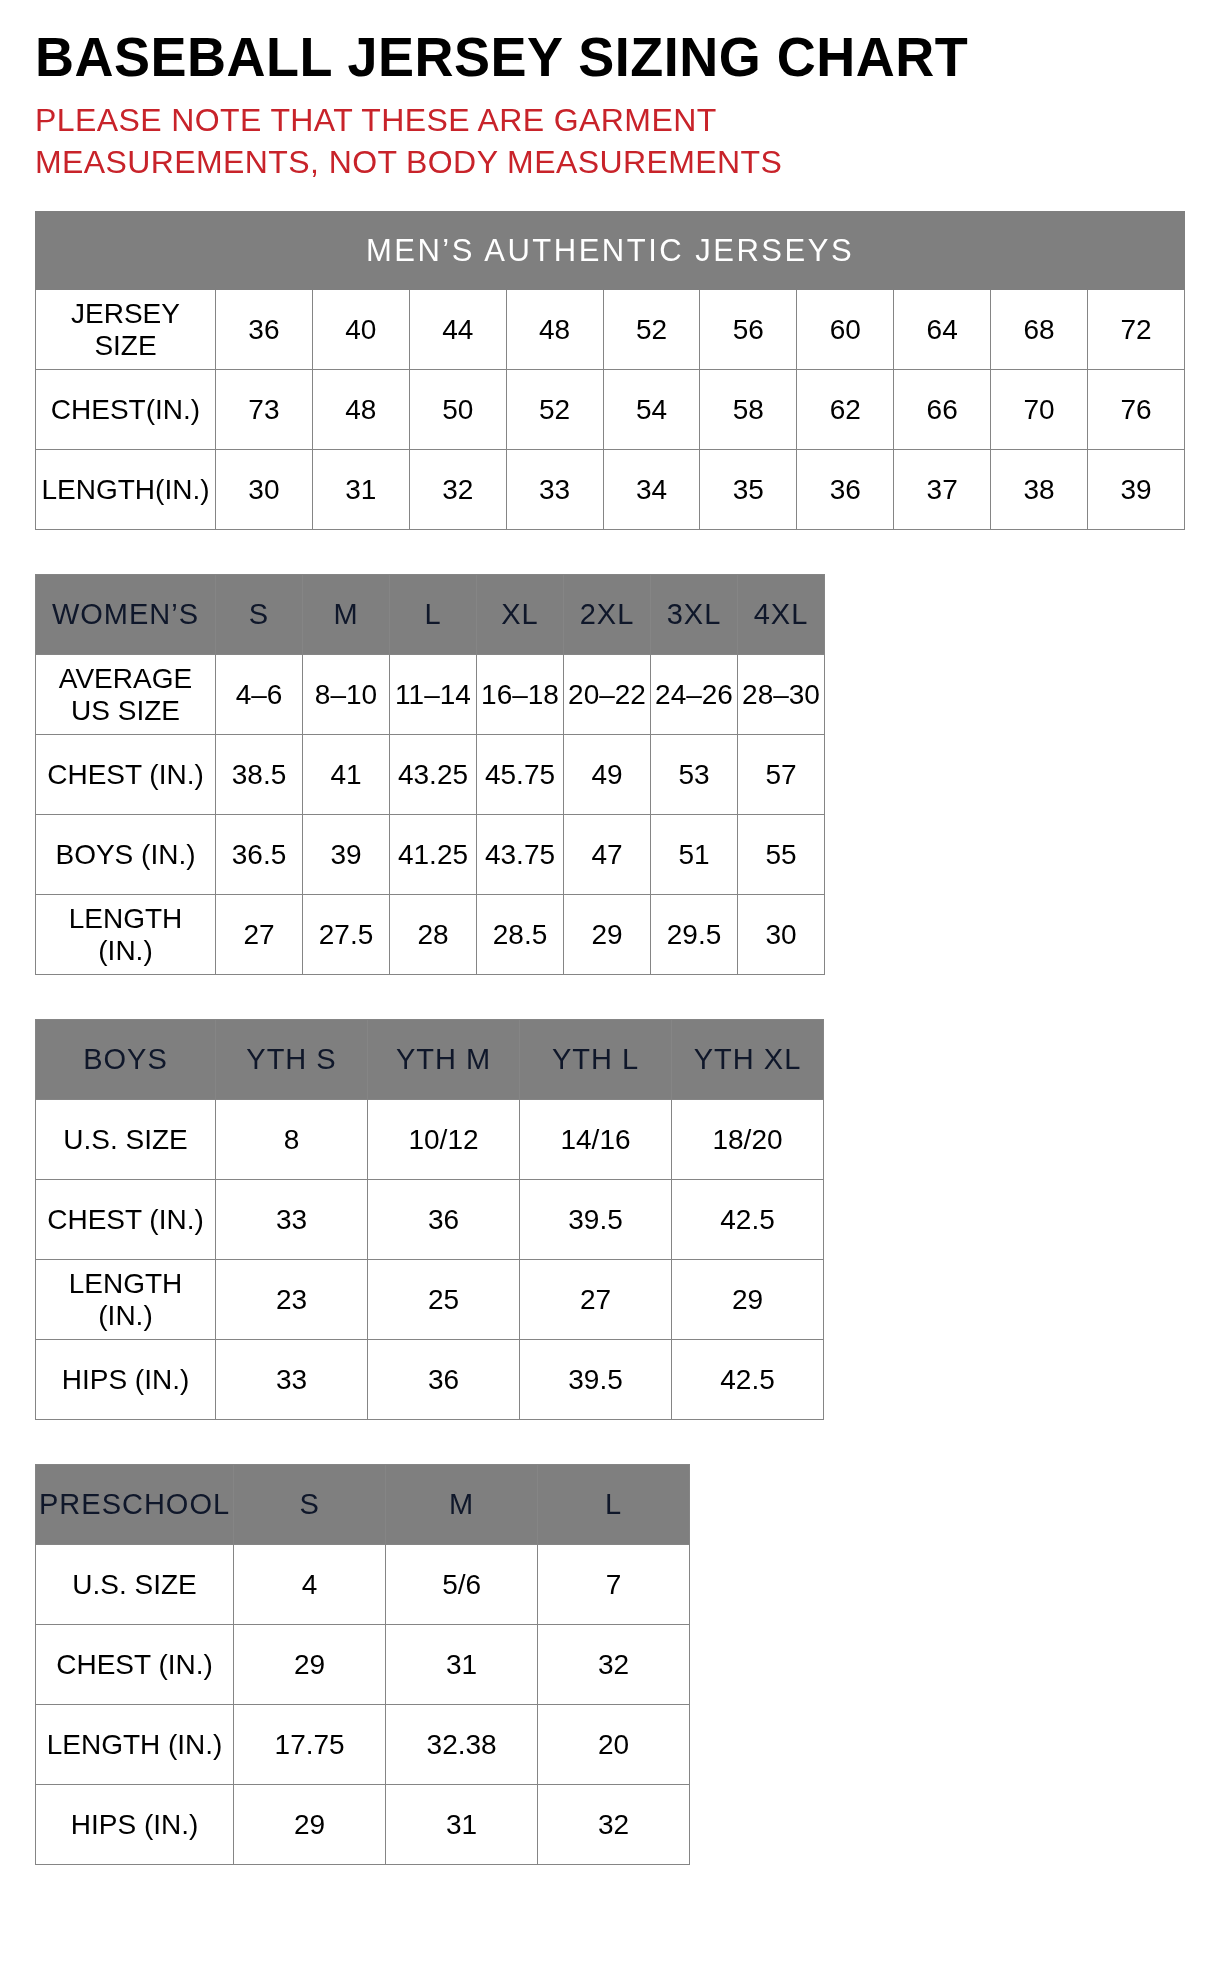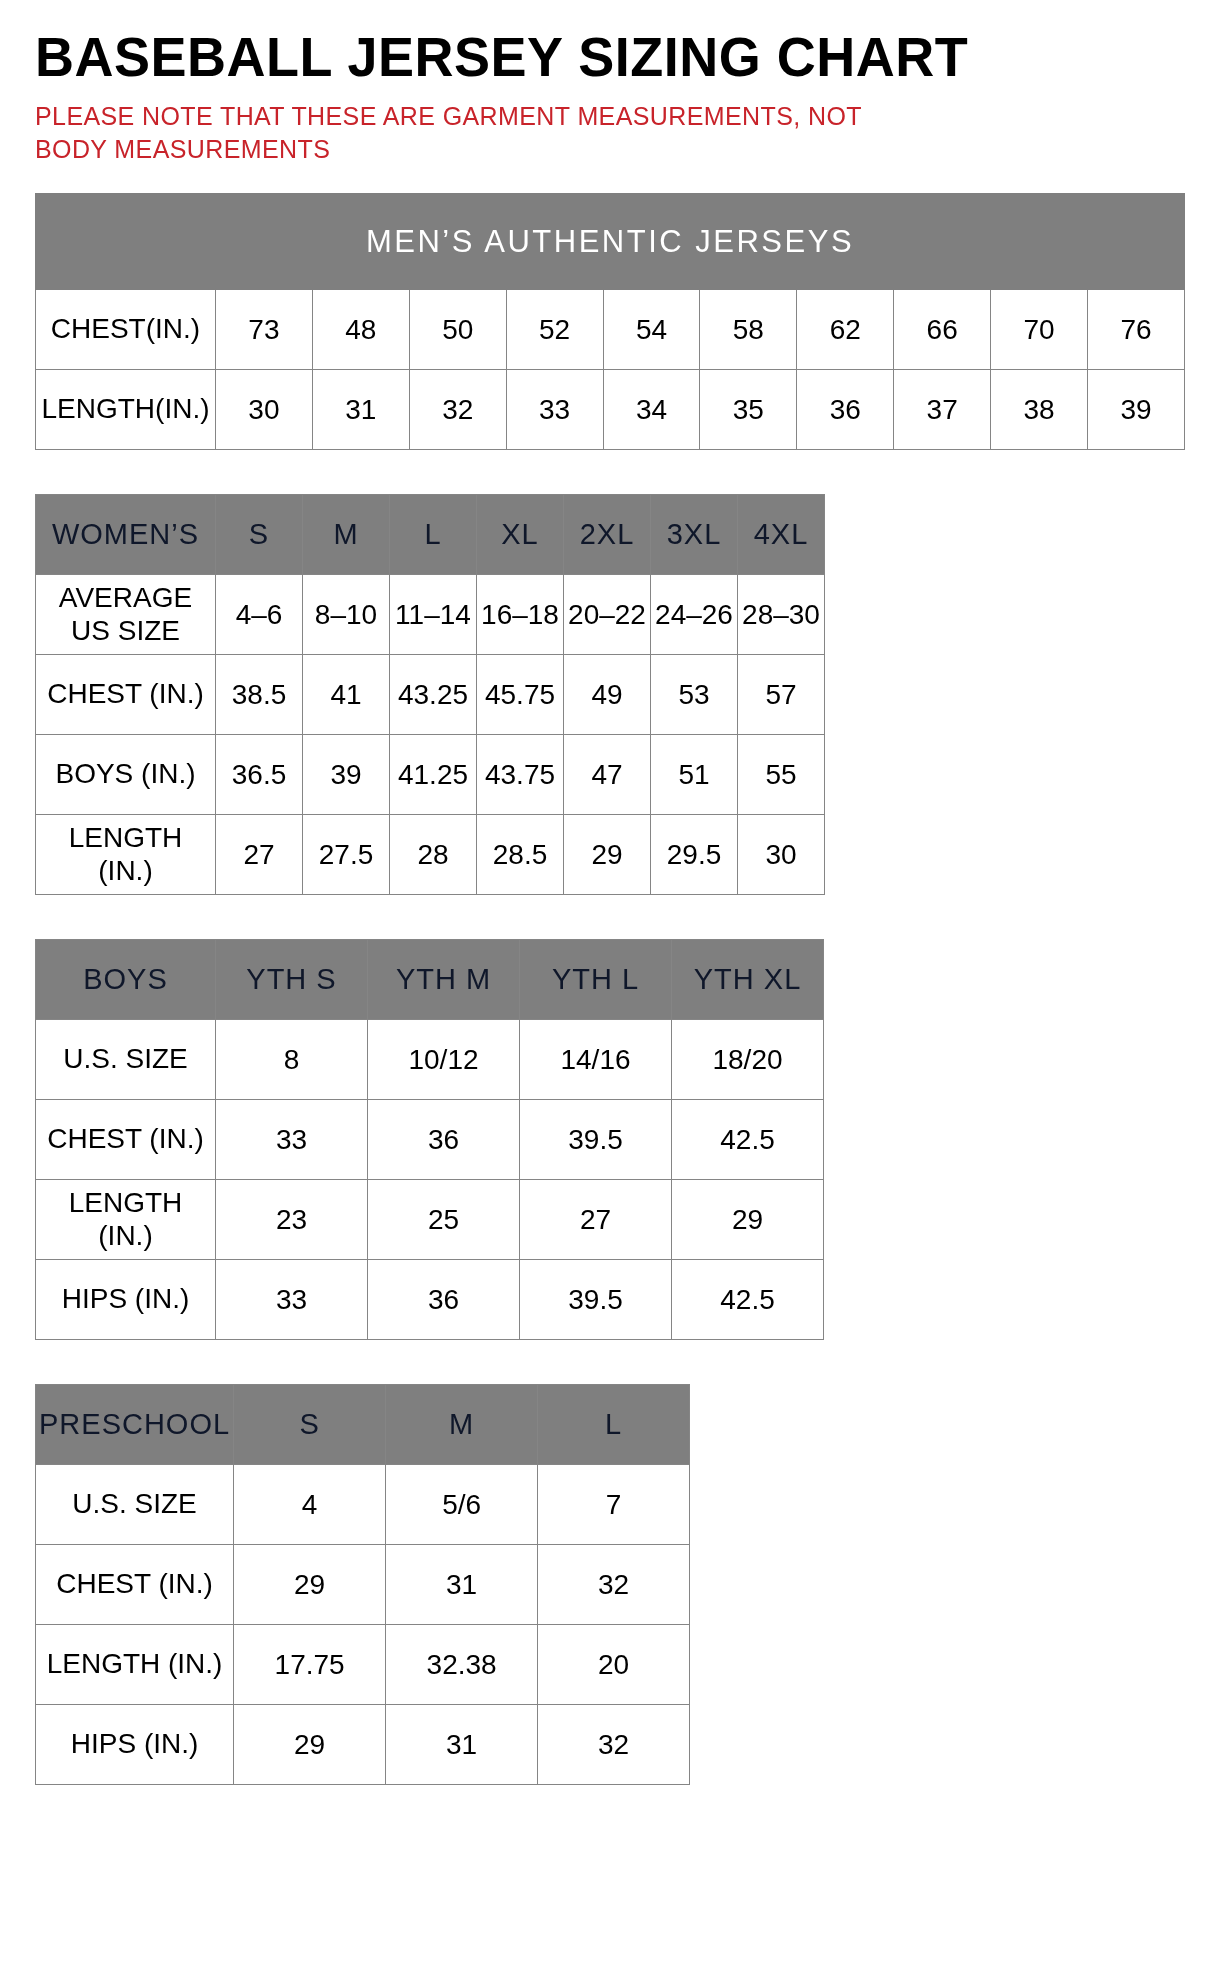--- a/index.html
+++ b/index.html
@@ -18,21 +18,21 @@
     margin:0 0 14px 0;
     font-size:54px;
     font-weight:900;
     letter-spacing:0.5px;
     color:#000;
     transform:scaleY(1.04);
     transform-origin:left top;
   }
   .note{
     color:var(--red);
-    font-size:25px;
+    font-size:32px;
     line-height:1.3;
     letter-spacing:0.4px;
     margin:0 0 28px 0;
     max-width:880px;
   }
   table.tbl{
     border-collapse:collapse;
     table-layout:fixed;
     margin:0 0 44px 0;
   }
@@ -47,21 +47,21 @@
     box-sizing:border-box;
     background:#fff;
     color:#000;
   }
   .tbl th.banner{
     background:var(--hdr-gray);
     border-color:var(--hdr-gray);
     color:#fff;
     font-size:31px;
     letter-spacing:2.5px;
-    height:96px;
+    height:78px;
   }
   .tbl th.hdr{
     background:var(--hdr-gray);
     color:#0f172a;
     font-size:29px;
     letter-spacing:1px;
   }
   .tbl td.rowlabel{white-space:pre-line;line-height:1.15;}
   
   .mens col.c-label{width:180px;}      .mens col.c-val{width:97px;}
@@ -79,20 +79,33 @@
   <p class="note">PLEASE NOTE THAT THESE ARE GARMENT MEASUREMENTS, NOT BODY MEASUREMENTS</p>
 
   <table class="tbl mens">
     <colgroup>
         <col class="c-label">
         <col class="c-val" span="10">
       </colgroup>
     <tbody>
         <tr>
           <th class="banner" colspan="11">MEN’S AUTHENTIC JERSEYS</th>
+        </tr>
+        <tr>
+          <td class="rowlabel">JERSEY SIZE</td>
+          <td>36</td>
+          <td>40</td>
+          <td>44</td>
+          <td>48</td>
+          <td>52</td>
+          <td>56</td>
+          <td>60</td>
+          <td>64</td>
+          <td>68</td>
+          <td>72</td>
         </tr>
         <tr>
           <td class="rowlabel">CHEST(IN.)</td>
           <td>73</td>
           <td>48</td>
           <td>50</td>
           <td>52</td>
           <td>54</td>
           <td>58</td>
           <td>62</td>

